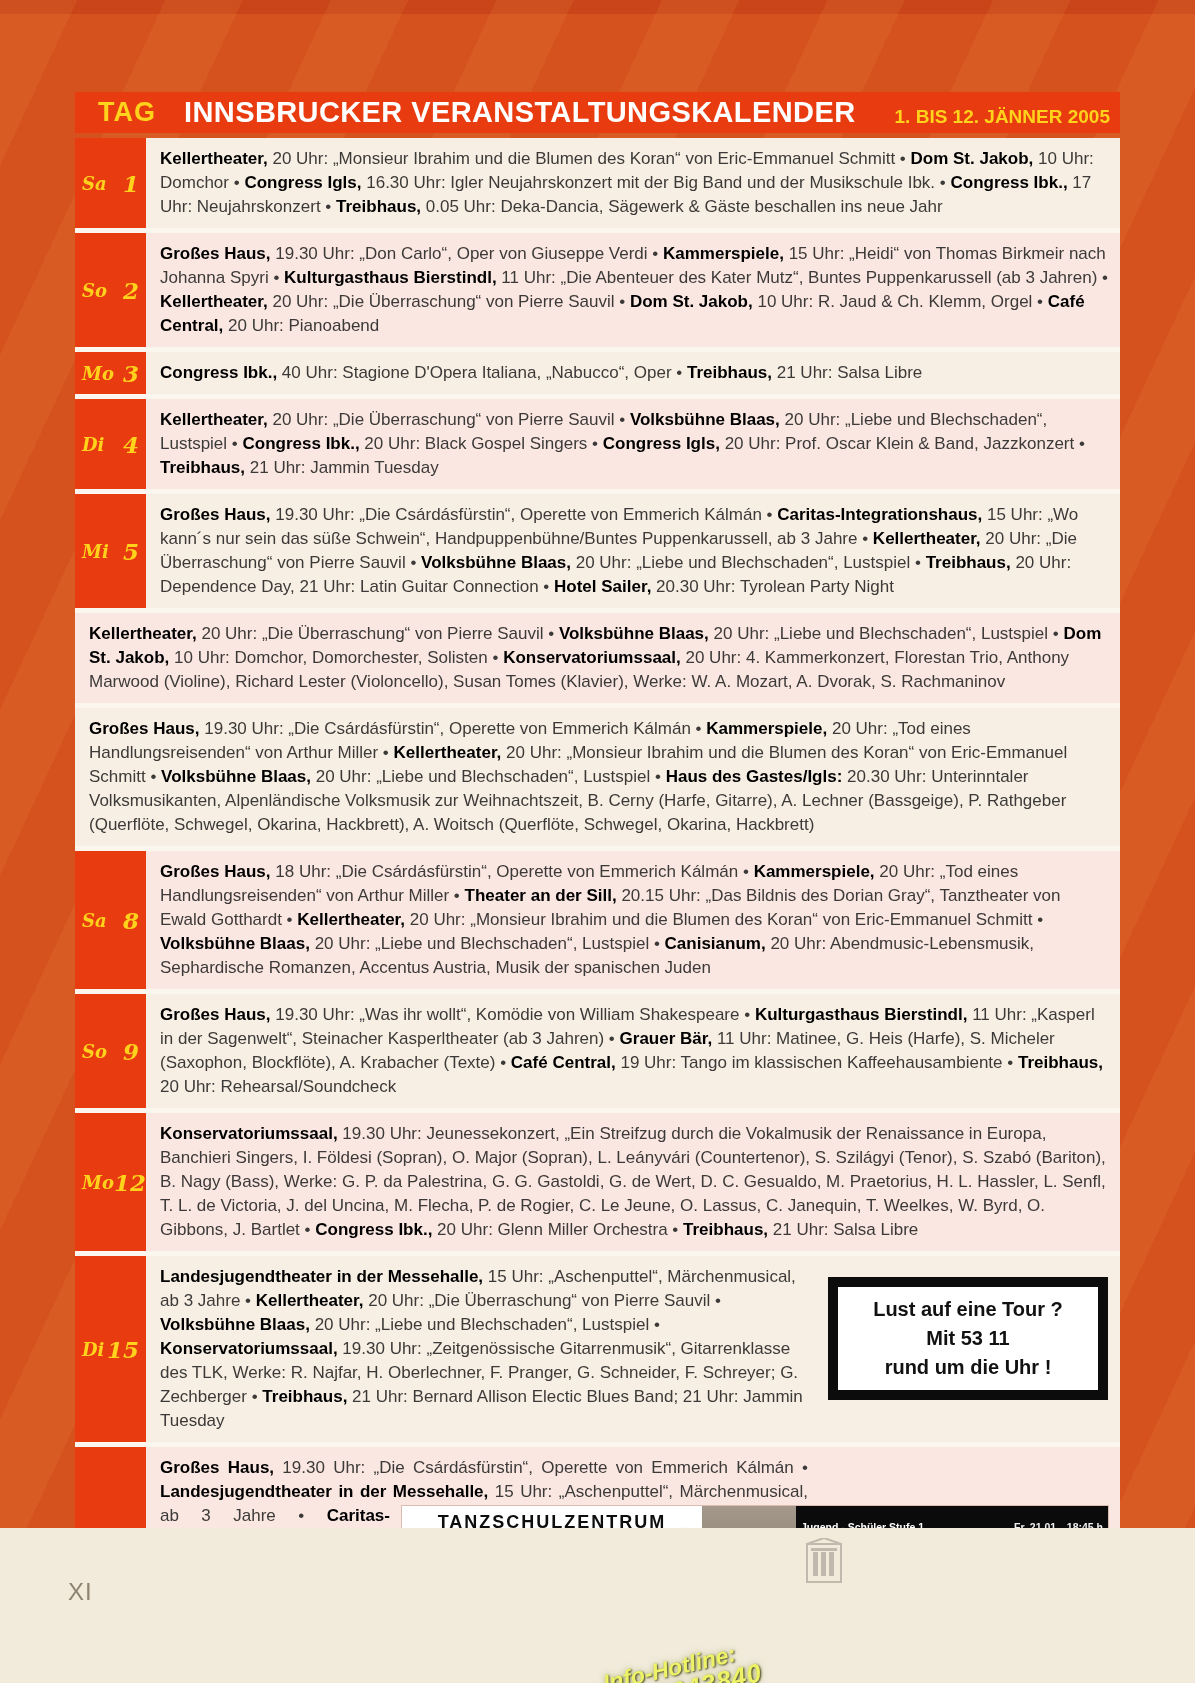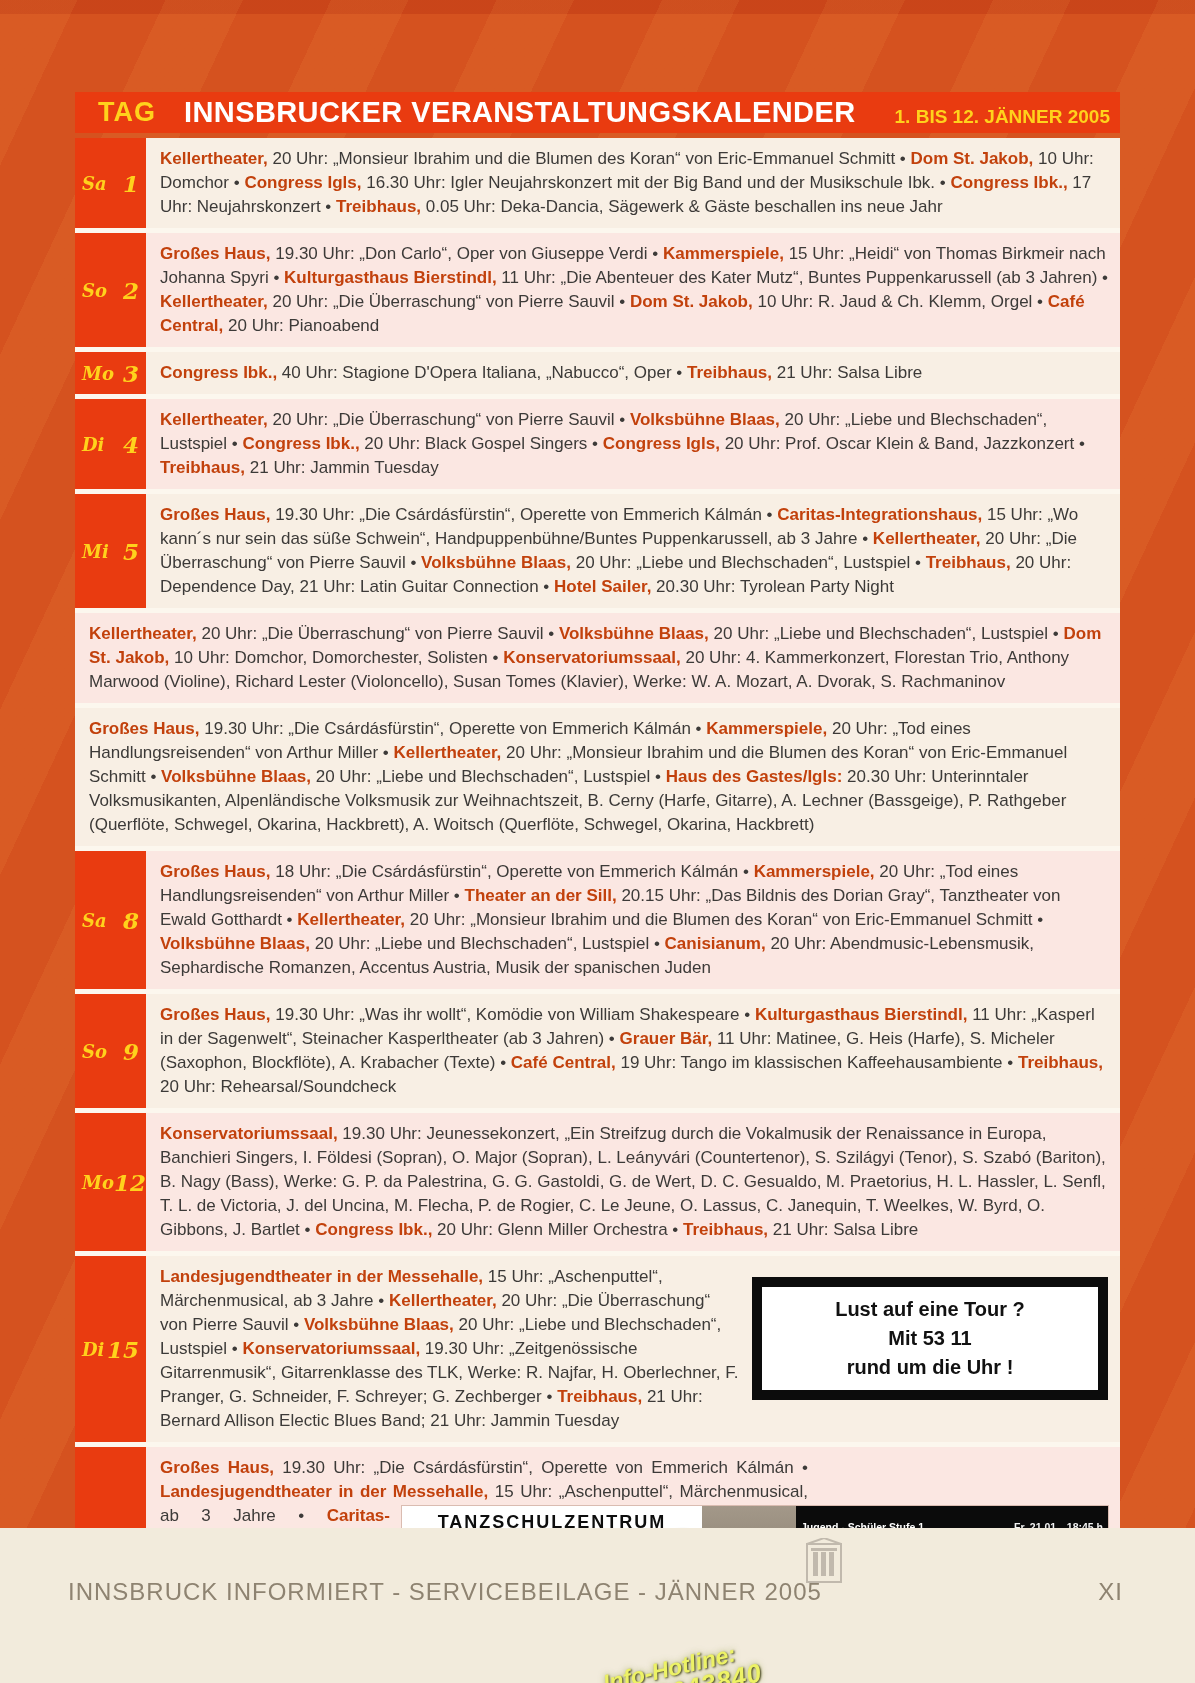--- a/index.html
+++ b/index.html
@@ -19,24 +19,24 @@
   .rows-wrap{background:#fcf7ee;}
   .cal-row{display:flex;margin-bottom:5px;}
   .cal-row:last-child{margin-bottom:0;}
   .bg-cream{background:#f8efe4;}
   .bg-pink{background:#fbe7e2;}
   .day-cell{width:57px;min-width:57px;background:#e93b10;display:flex;align-items:center;justify-content:space-between;
     padding:0 7px;color:#ffd21c;font-family:"DejaVu Serif",serif;font-style:italic;font-weight:bold;}
   .day-abbr{font-size:18px;}
   .day-num{font-size:23px;}
   .row-text{flex:1;padding:9px 12px 9px 14px;font-size:17px;line-height:24px;color:#3c3a38;}
-  .row-text strong{color:#c2410c;}
+  .row-text strong{color:#000000;}
   .row-text.justify{text-align:justify;}
   
-  .tour-float{float:right;width:356px;margin:12px 0 2px 12px;}
+  .tour-float{float:right;width:280px;margin:12px 0 2px 12px;}
   .tour-box{border:10px solid #0c0c0c;background:#ffffff;text-align:center;padding:8px 4px;
     font-weight:bold;font-size:20px;line-height:29px;color:#111;}
   
   .ad-spacer-a{float:right;width:300px;height:50px;}
   .ad-float{float:right;clear:right;width:706px;margin:0 0 4px 12px;}
   .vallazza-ad{display:flex;width:706px;height:266px;position:relative;box-shadow:0 0 0 1px rgba(120,60,30,.25);}
   .ad-left{width:300px;position:relative;overflow:hidden;
     background:linear-gradient(135deg,#978b7b 0%,#c0b4a2 25%,#6b6250 55%,#3c362b 75%,#8f8677 100%);}
   .ad-topstrip{background:#fff;text-align:center;font-weight:bold;font-size:18px;letter-spacing:2px;padding:4px 0 3px;color:#0d0d0d;}
   .vallazza-name{font-size:52px;font-weight:bold;font-style:italic;color:#e23110;text-align:center;margin-top:4px;
@@ -221,18 +221,17 @@
   <div class="footer-band">
     <svg class="crest" width="38" height="46" viewBox="0 0 38 46">
       <rect x="2" y="6" width="34" height="38" fill="none" stroke="#9a9287" stroke-width="2"></rect>
       <path d="M2 6 L19 0 L36 6" fill="none" stroke="#9a9287" stroke-width="2"></path>
       <rect x="8" y="14" width="5" height="24" fill="#9a9287"></rect>
       <rect x="16" y="14" width="5" height="24" fill="#9a9287"></rect>
       <rect x="24" y="14" width="5" height="24" fill="#9a9287"></rect>
       <rect x="6" y="10" width="26" height="3" fill="#9a9287"></rect>
     </svg>
     <div class="footer-line">
-      <span>INNSBRUCK INFORMIERT - SERVICEBEILAGE - JÄNNER 2005</span>
       <span>XI</span>
     </div>
   </div>
 
 </div>
 
 </body></html>

